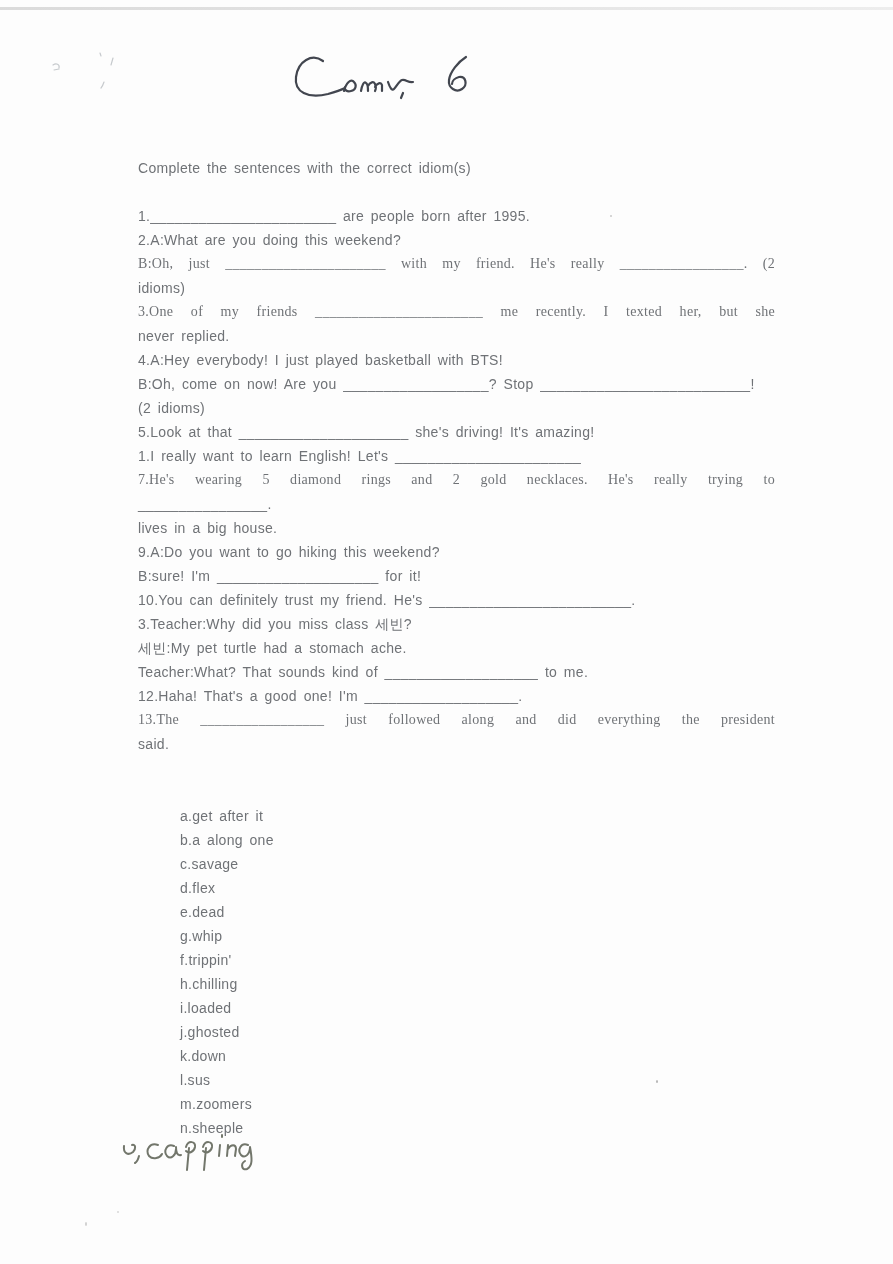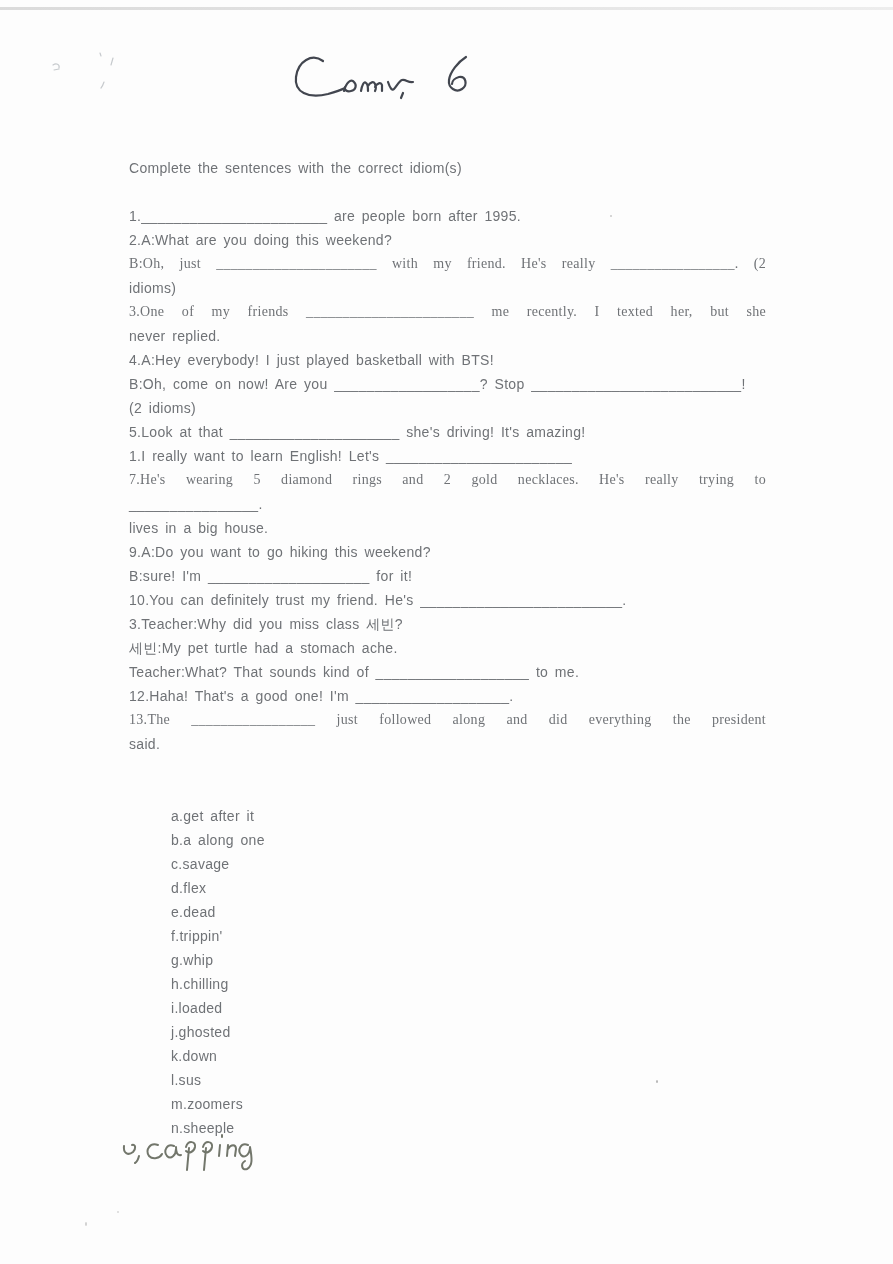--- a/index.html
+++ b/index.html
@@ -7,21 +7,21 @@
     width:893px;height:1264px;position:relative;overflow:hidden;
     background:#fdfdfd;
     font-family:"Liberation Sans","DejaVu Sans",sans-serif;
   }
   .scan-edge{
     position:absolute;top:7px;left:0;width:893px;height:3px;
     background:linear-gradient(to right,#d2d2d2 0%,#dedede 55%,#e9e9e9 100%);
     opacity:.8;
   }
   .textcol{
-    position:absolute;left:129px;width:637px;
+    position:absolute;left:138px;width:637px;
     color:#6f7276;font-size:14px;line-height:24px;
     letter-spacing:.3px;word-spacing:2.5px;
   }
   .line{height:24px;white-space:nowrap;overflow:visible;}
   .just{text-align:justify;text-align-last:justify;white-space:normal;font-family:Liberation Serif, serif;}
   #instruction{top:156px;}
   #questions{top:204px;}
   #options{top:804px;margin-left:42px;}
   .speck{position:absolute;border-radius:50%;}
   .hw{position:absolute;left:0;top:0;pointer-events:none;}
@@ -90,22 +90,22 @@
   <div class="line just">13.The _________________ just followed along and did everything the president</div>
   <div class="line">said.</div>
 </div>
 
 <div class="textcol" id="options">
   <div class="line">a.get after it</div>
   <div class="line">b.a along one</div>
   <div class="line">c.savage</div>
   <div class="line">d.flex</div>
   <div class="line">e.dead</div>
+  <div class="line">g.whip</div>
   <div class="line">f.trippin'</div>
-  <div class="line">g.whip</div>
   <div class="line">h.chilling</div>
   <div class="line">i.loaded</div>
   <div class="line">j.ghosted</div>
   <div class="line">k.down</div>
   <div class="line">l.sus</div>
   <div class="line">m.zoomers</div>
   <div class="line">n.sheeple</div>
 </div>
 
 <div class="speck" style="left:610px;top:215px;width:2px;height:2px;background:#c9c9c9;"></div>

